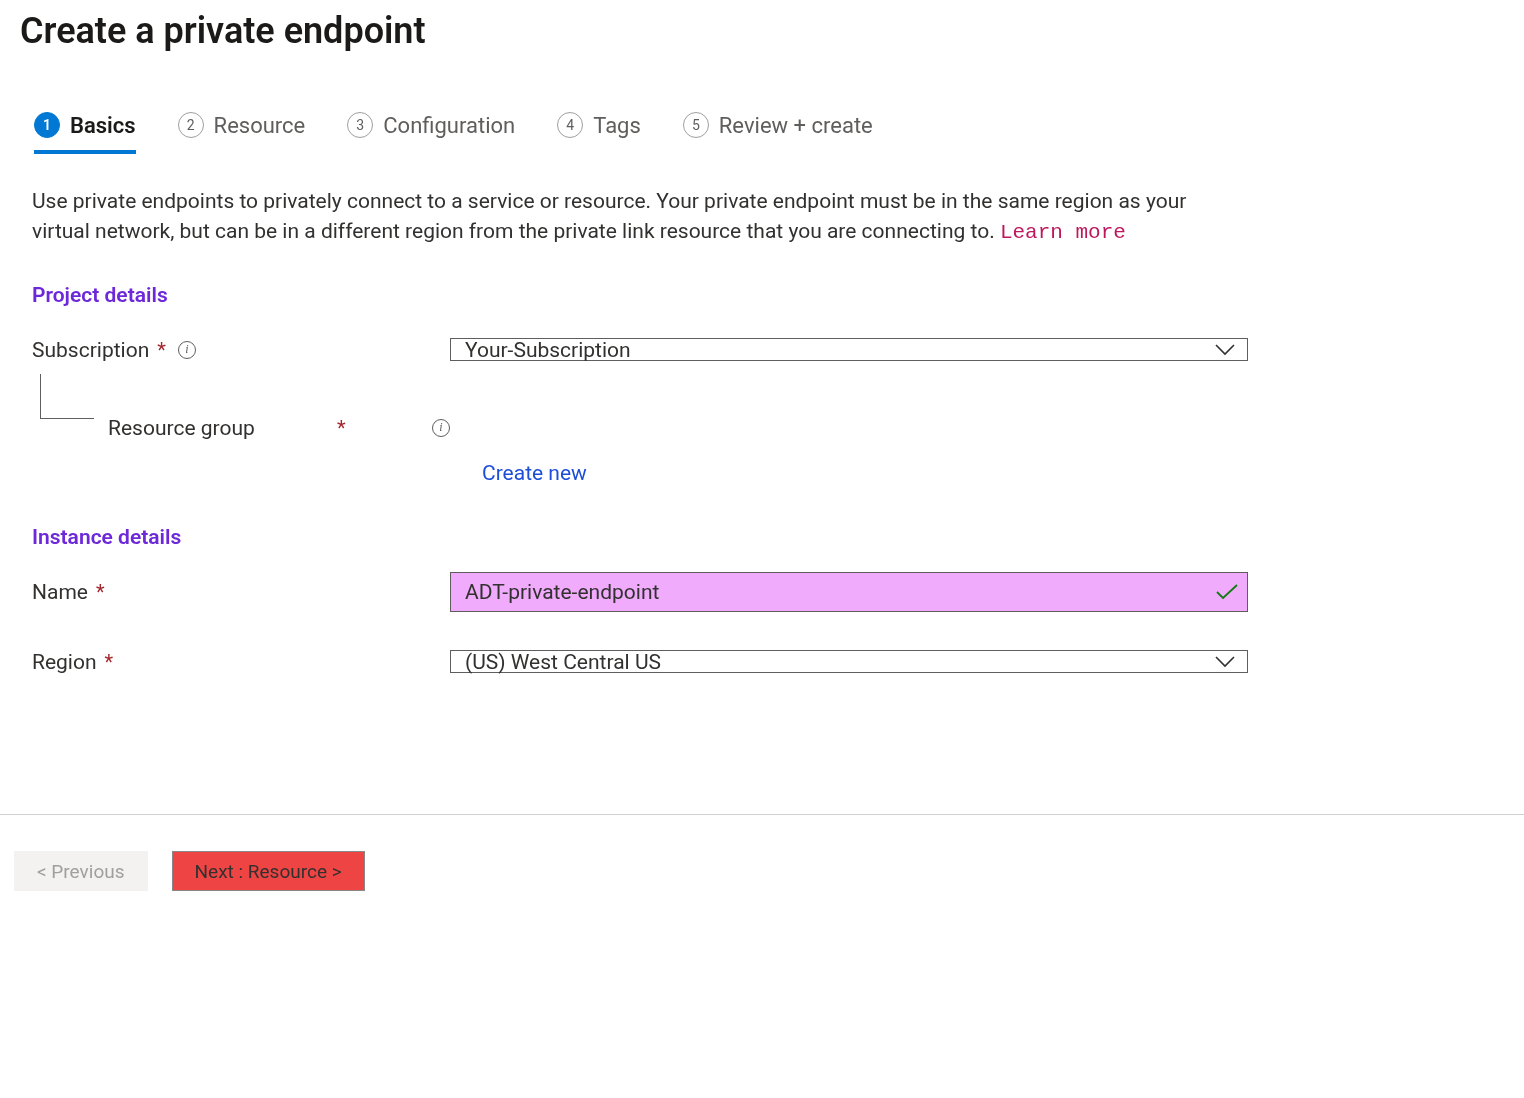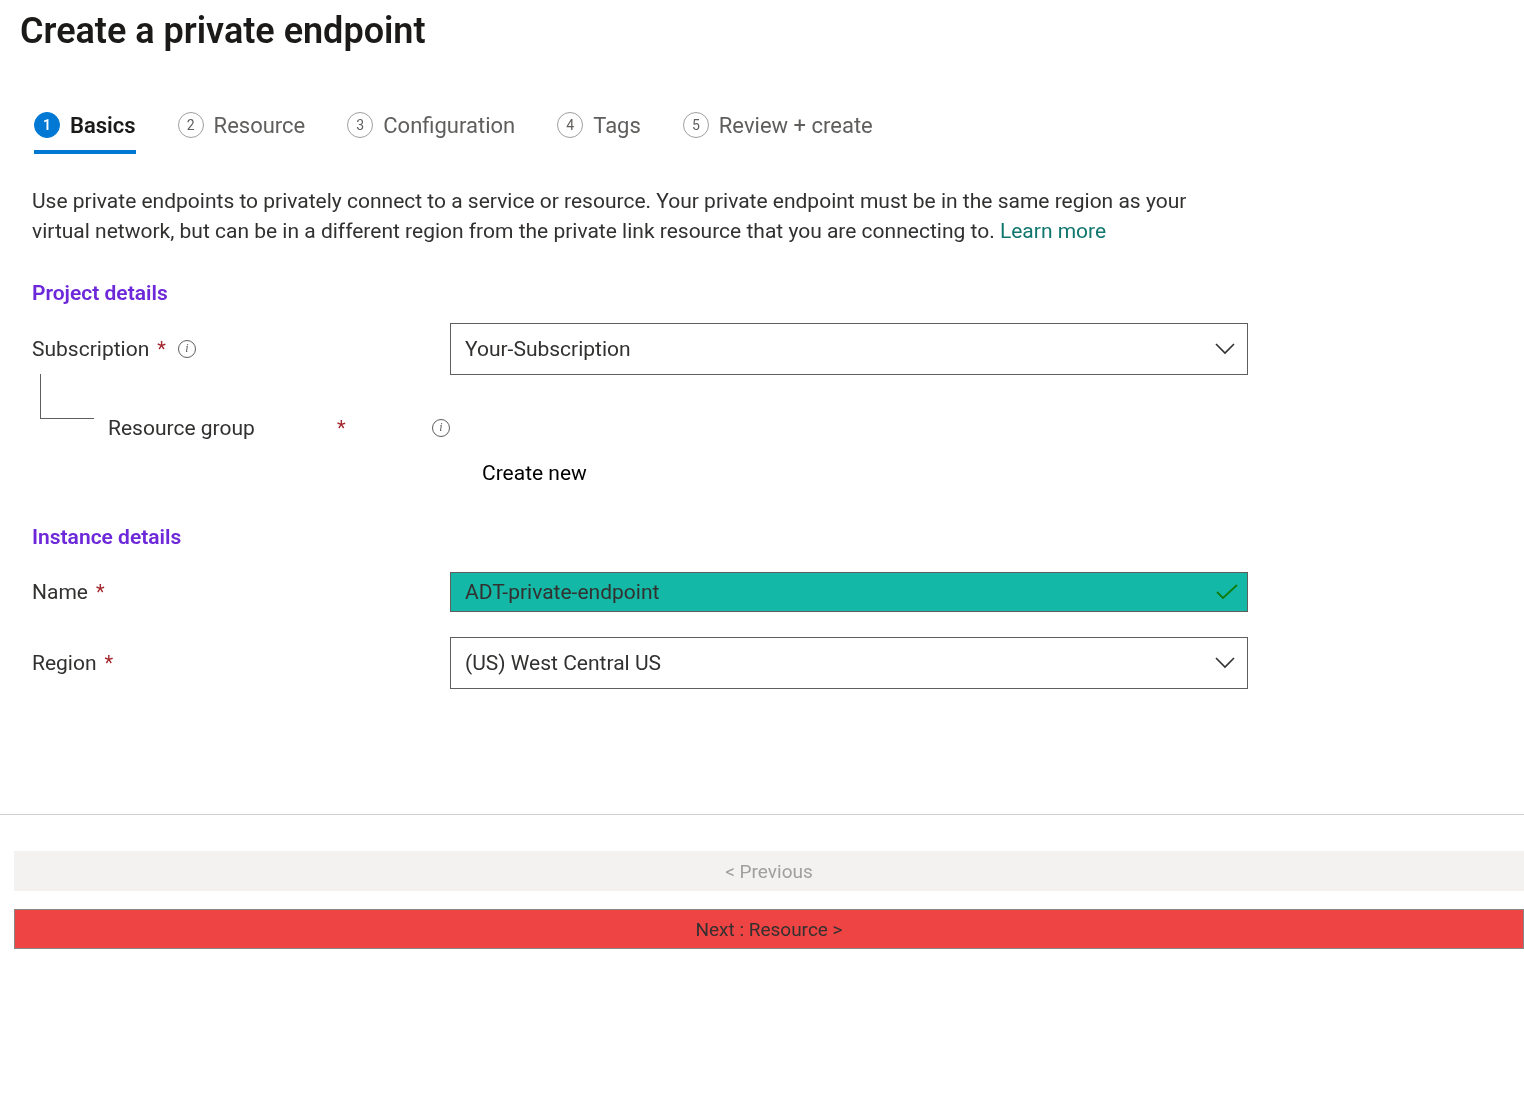--- a/index.html
+++ b/index.html
@@ -62,22 +62,23 @@
       font-weight: 600;
     }
     .description {
       font-size: 21px;
       color: #323130;
       line-height: 1.45;
       max-width: 1230px;
       padding: 32px 0 0 32px;
     }
     .description a {
-      color: #0f766e;
+      color: #be185d;
       text-decoration: none;
+      font-family: Liberation Mono, monospace;
     }
     .section-title {
       font-size: 21px;
       font-weight: 600;
       color: #6d28d9;
       padding: 34px 0 0 32px;
     }
     .form-area {
       padding: 18px 0 0 32px;
     }
@@ -129,21 +130,21 @@
       font-family: Georgia, serif;
       margin-left: 4px;
       cursor: pointer;
     }
     .control-wrap {
       width: 798px;
       position: relative;
     }
     .dropdown {
       width: 100%;
-      height: 52px;
+      height: 23px;
       border: 1px solid #605e5c;
       background: #ffffff;
       padding: 0 44px 0 14px;
       font-size: 21px;
       color: #323130;
       display: flex;
       align-items: center;
       cursor: pointer;
       position: relative;
     }
@@ -156,21 +157,21 @@
     }
     .chevron-down svg {
       width: 20px;
       height: 12px;
       display: block;
     }
     .text-input {
       width: 100%;
       height: 40px;
       border: 1px solid #605e5c;
-      background: #14b8a6;
+      background: #f0abfc;
       padding: 0 44px 0 14px;
       font-size: 21px;
       color: #323130;
       font-family: inherit;
     }
     .valid-check {
       position: absolute;
       right: 10px;
       top: 50%;
       transform: translateY(-50%);
@@ -179,37 +180,36 @@
     .valid-check svg {
       width: 22px;
       height: 16px;
       display: block;
     }
     .sub-link {
       padding-left: 450px;
       margin-top: -8px;
     }
     .sub-link a {
-      color: #000000;
+      color: #1d4ed8;
       text-decoration: none;
       font-size: 21px;
       margin-top: 40px;
     }
     .footer {
       position: absolute;
       top: 814px;
       left: 0;
       right: 0;
       border-top: 1px solid #d2d0ce;
     }
     .footer-buttons {
       display: flex;
-      gap: 18px;
+      gap: 24px;
       padding: 36px 0 0 14px;
-      flex-direction: column;
     }
     .btn {
       height: 40px;
       padding: 0 22px;
       font-size: 19px;
       font-family: inherit;
       cursor: pointer;
       border: 1px solid #8a8886;
       background: #ef4444;
       color: #323130;

